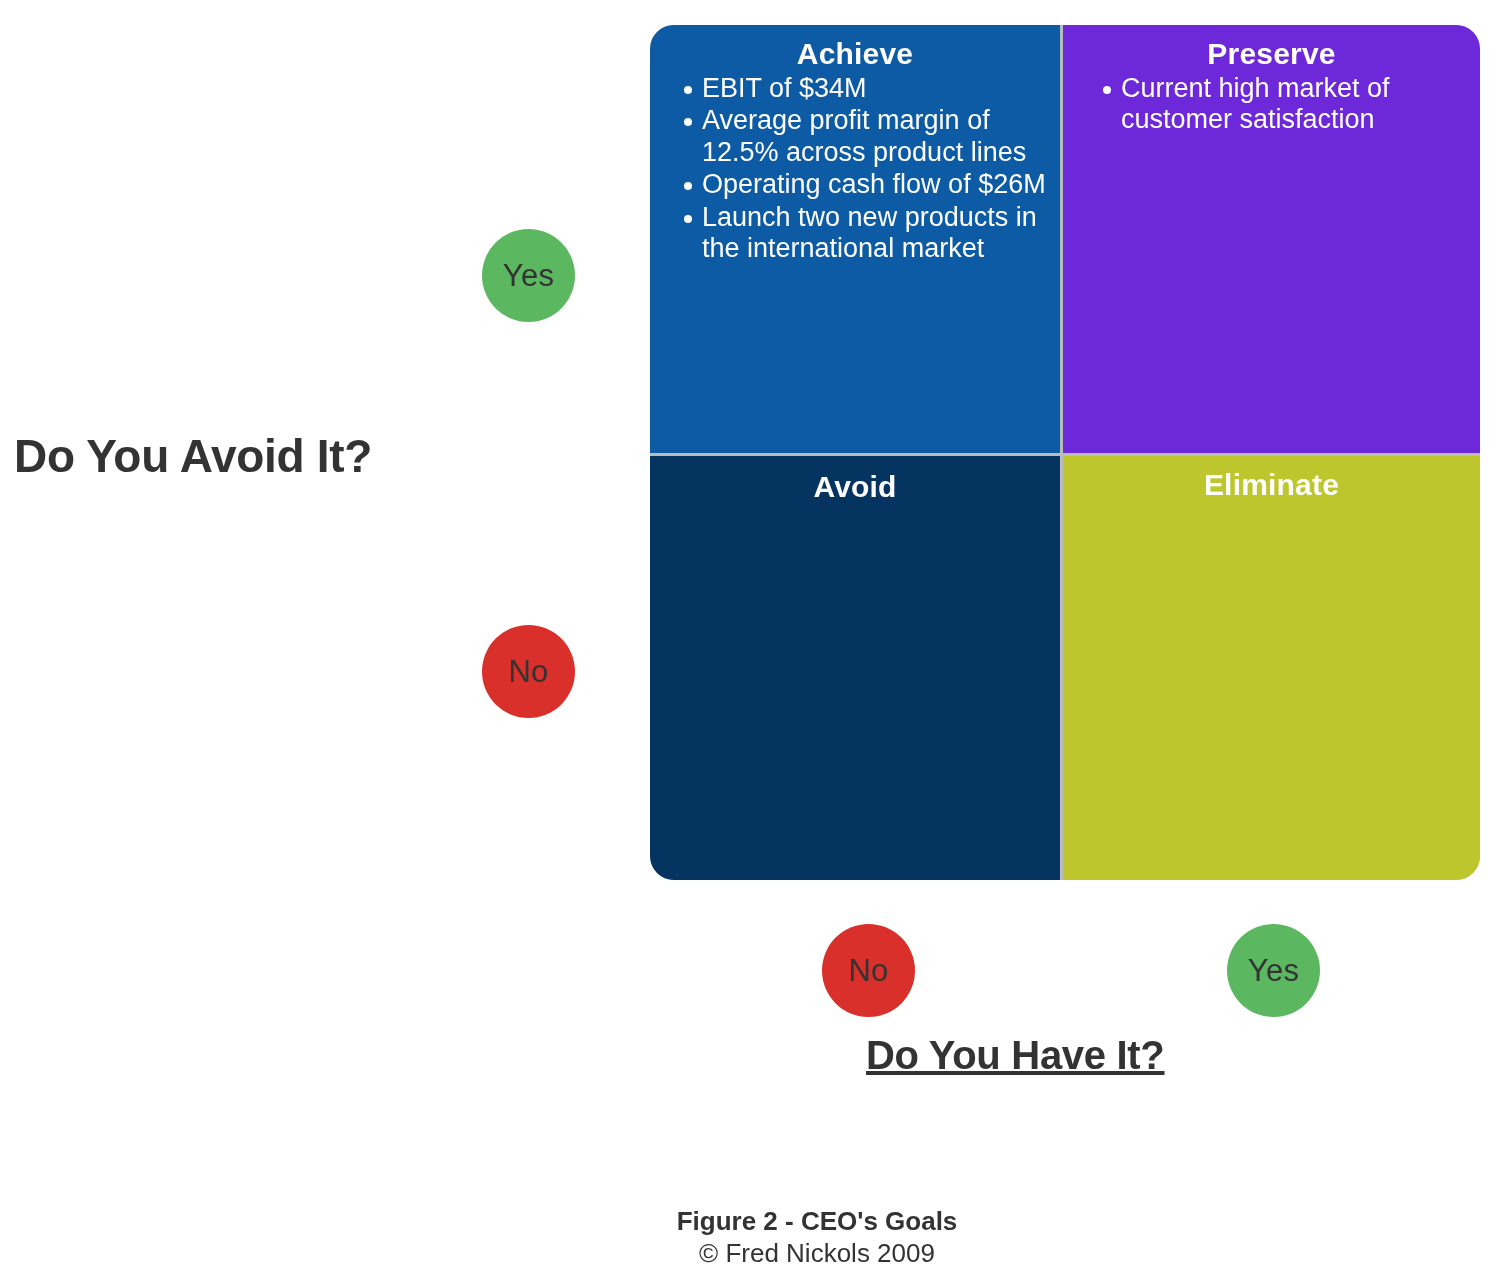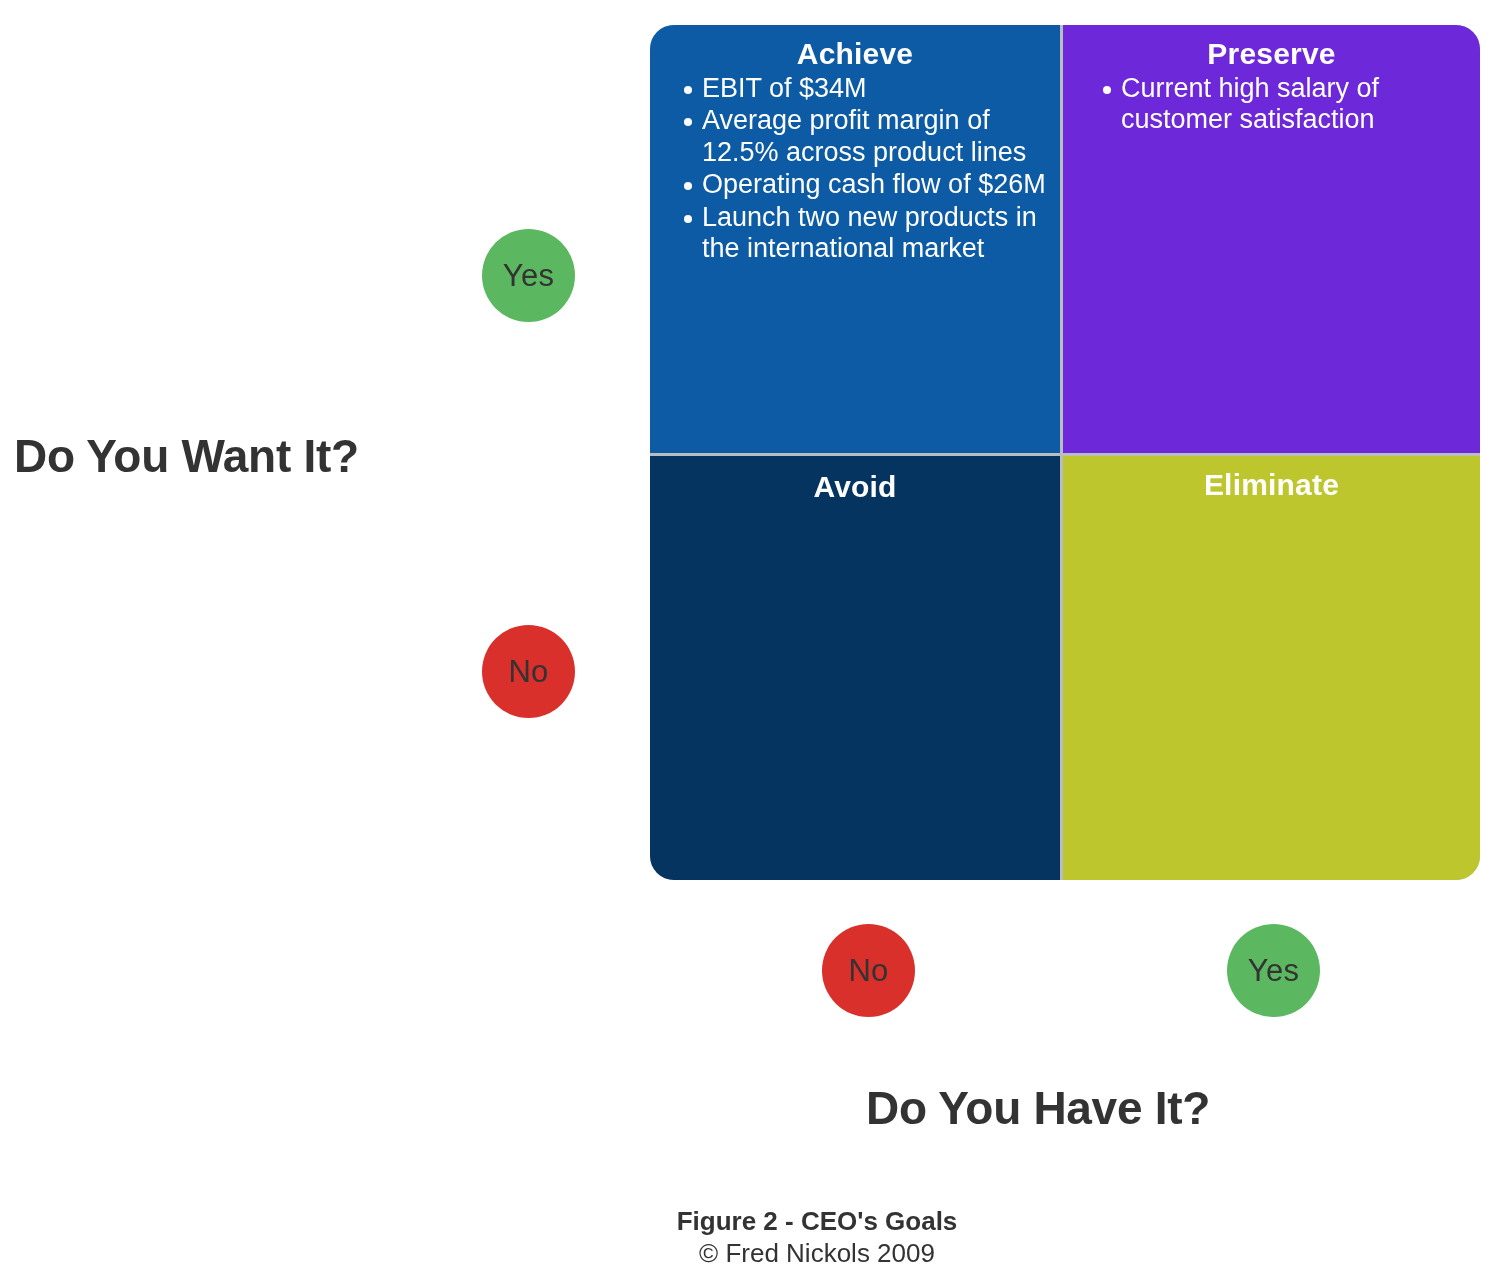--- a/index.html
+++ b/index.html
@@ -115,23 +115,24 @@
     white-space: nowrap;
   }
   .axis-want {
     left: 14px;
     top: 429px;
     font-size: 46px;
     letter-spacing: -0.3px;
   }
   .axis-have {
     left: 866px;
-    top: 1081px;
-    font-size: 46px;
+    top: 1033px;
+    font-size: 40px;
     letter-spacing: -0.3px;
+    text-decoration: underline;
   }
 
   
   .caption {
     position: absolute;
     left: 0;
     right: 0;
     top: 1206px;
     text-align: center;
     color: #333333;
@@ -144,21 +145,21 @@
   .caption .copy {
     font-size: 26px;
     font-weight: normal;
     line-height: 1.22;
   }
   .caption-shift { padding-left: 110px; margin-left: 24px; }
 </style>
 </head>
 <body>
 
-<div class="axis-title axis-want">Do You Want It?</div>
+<div class="axis-title axis-want">Do You Avoid It?</div>
 
 <div class="badge yes badge-left-yes">
   <span>Yes</span>
 </div>
 <div class="badge no badge-left-no">
   <span>No</span>
 </div>
 
 <div class="matrix">
 
@@ -168,21 +169,21 @@
       <li>EBIT of $34M</li>
       <li>Average profit margin of 12.5% across product lines</li>
       <li>Operating cash flow of $26M</li>
       <li>Launch two new products in the international market</li>
     </ul>
   </div>
 
   <div class="quad preserve">
     <div class="quad-title">Preserve</div>
     <ul class="quad-list">
-      <li>Current high salary of customer satisfaction</li>
+      <li>Current high market of customer satisfaction</li>
     </ul>
   </div>
 
   <div class="quad avoid">
     <div class="quad-title">Avoid</div>
   </div>
 
   <div class="quad eliminate">
     <div class="quad-title">Eliminate</div>
   </div>

